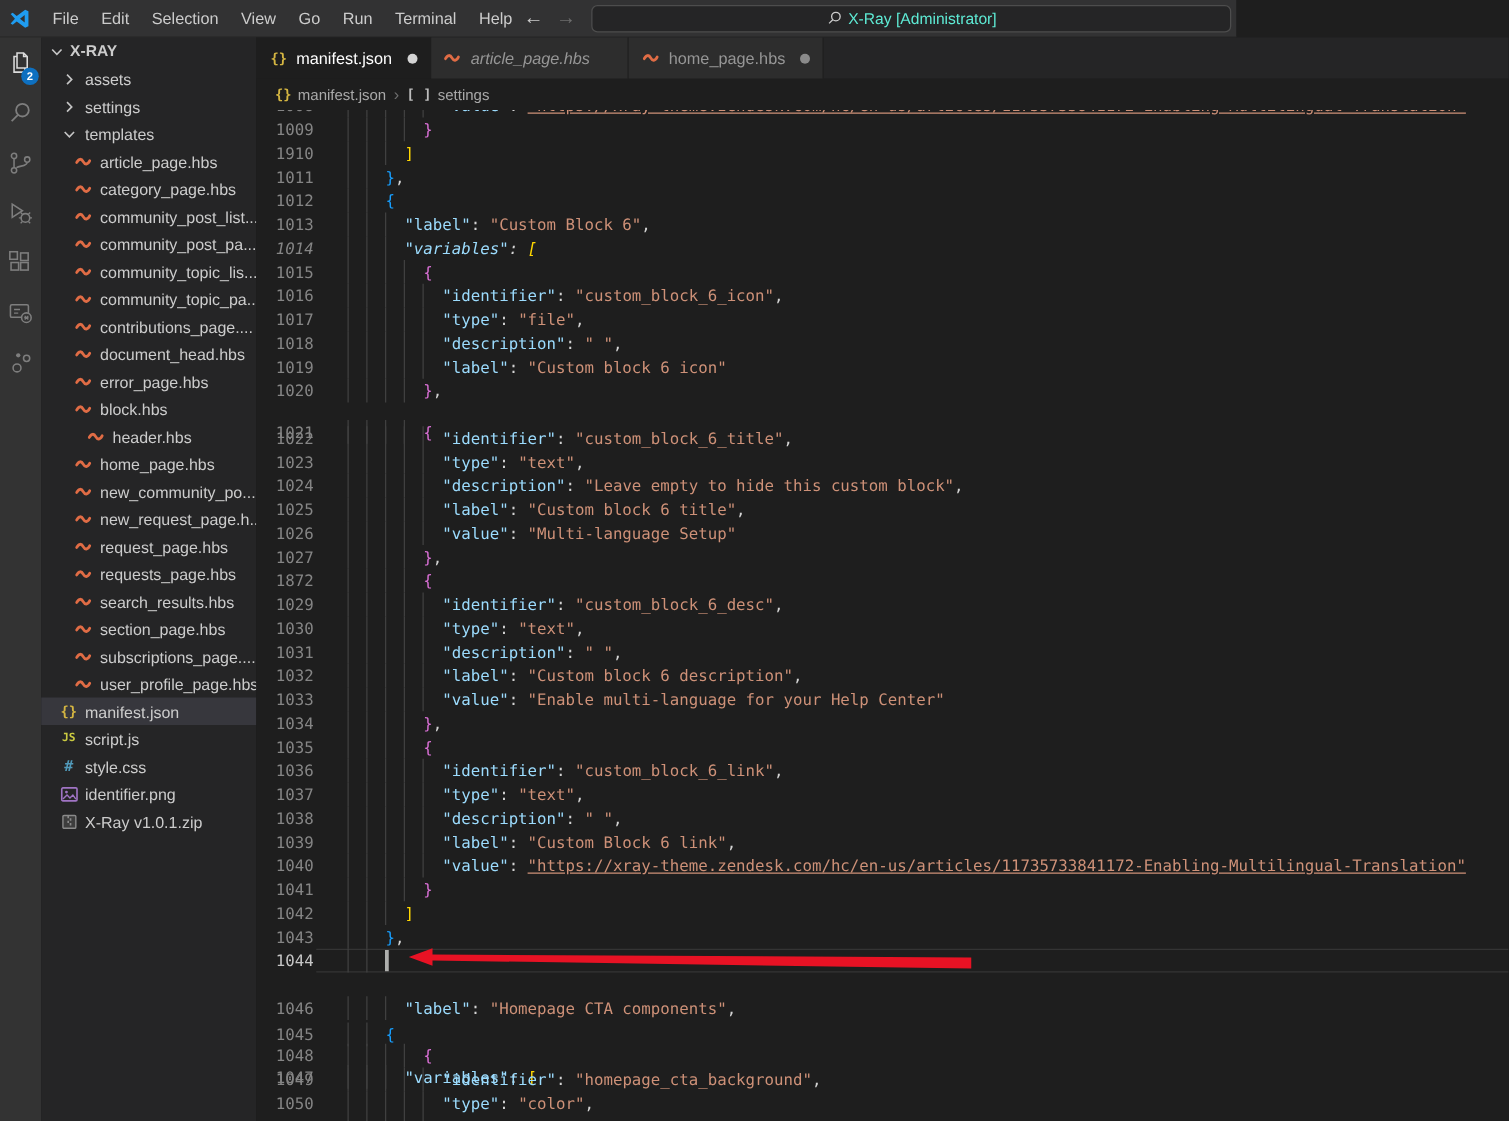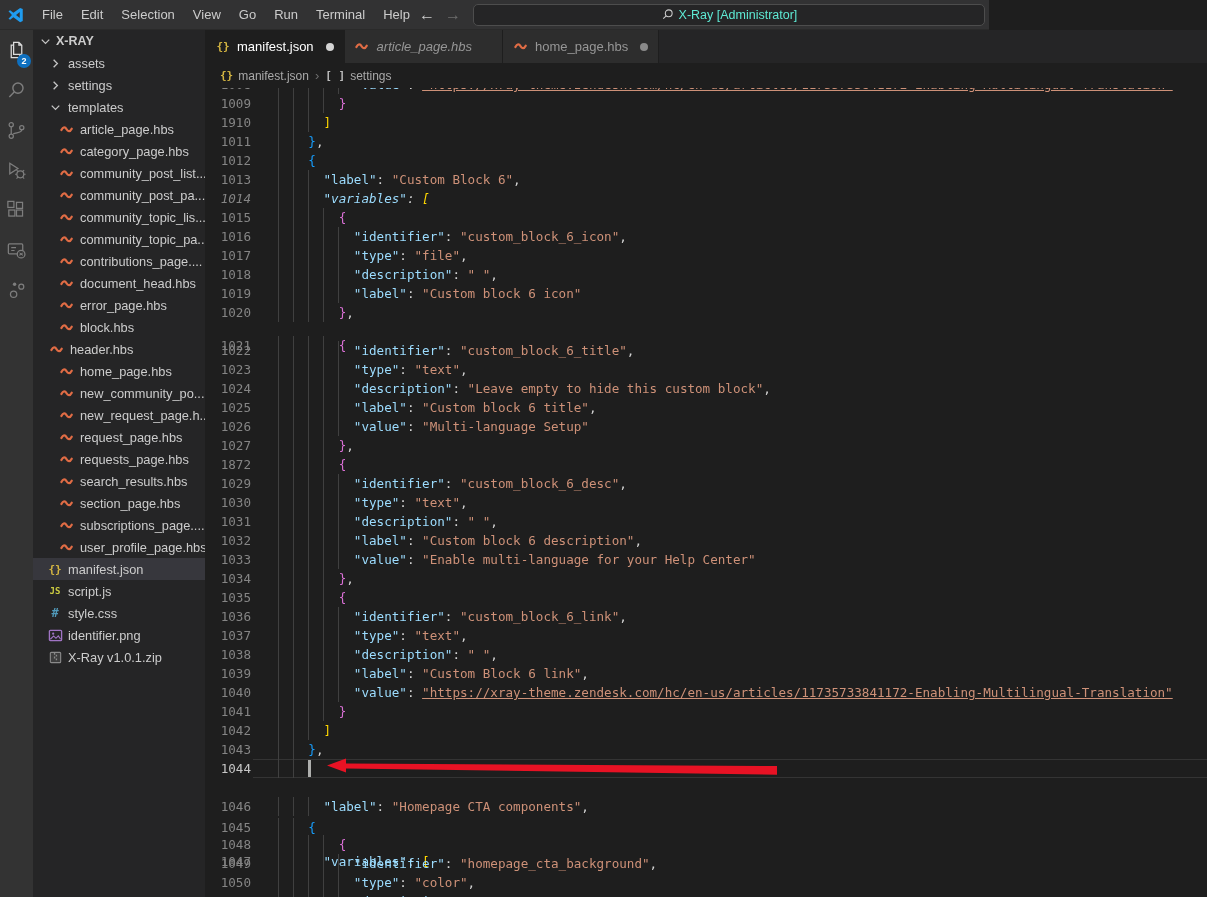--- a/index.html
+++ b/index.html
@@ -276,21 +276,21 @@
           <span class="lbl">error_page.hbs</span>
         </div>
         <div class="tree-item" style="padding-left: 26px;">
           <span class="fico">
             <svg viewBox="0 0 16 16">
               <path d="M1.5 8.5c1.8-3.5 4-3.5 5.5-.7 1.5 2.8 3.7 2.8 5.5-.7" fill="none" stroke="#e06c45" stroke-width="2.4" stroke-linecap="round"></path>
             </svg>
           </span>
           <span class="lbl">block.hbs</span>
         </div>
-        <div class="tree-item" style="padding-left: 16px;">
+        <div class="tree-item" style="padding-left: 16px; margin-left: 20px;">
           <span class="fico">
             <svg viewBox="0 0 16 16">
               <path d="M1.5 8.5c1.8-3.5 4-3.5 5.5-.7 1.5 2.8 3.7 2.8 5.5-.7" fill="none" stroke="#e06c45" stroke-width="2.4" stroke-linecap="round"></path>
             </svg>
           </span>
           <span class="lbl">header.hbs</span>
         </div>
         <div class="tree-item" style="padding-left: 26px;">
           <span class="fico">
             <svg viewBox="0 0 16 16">

